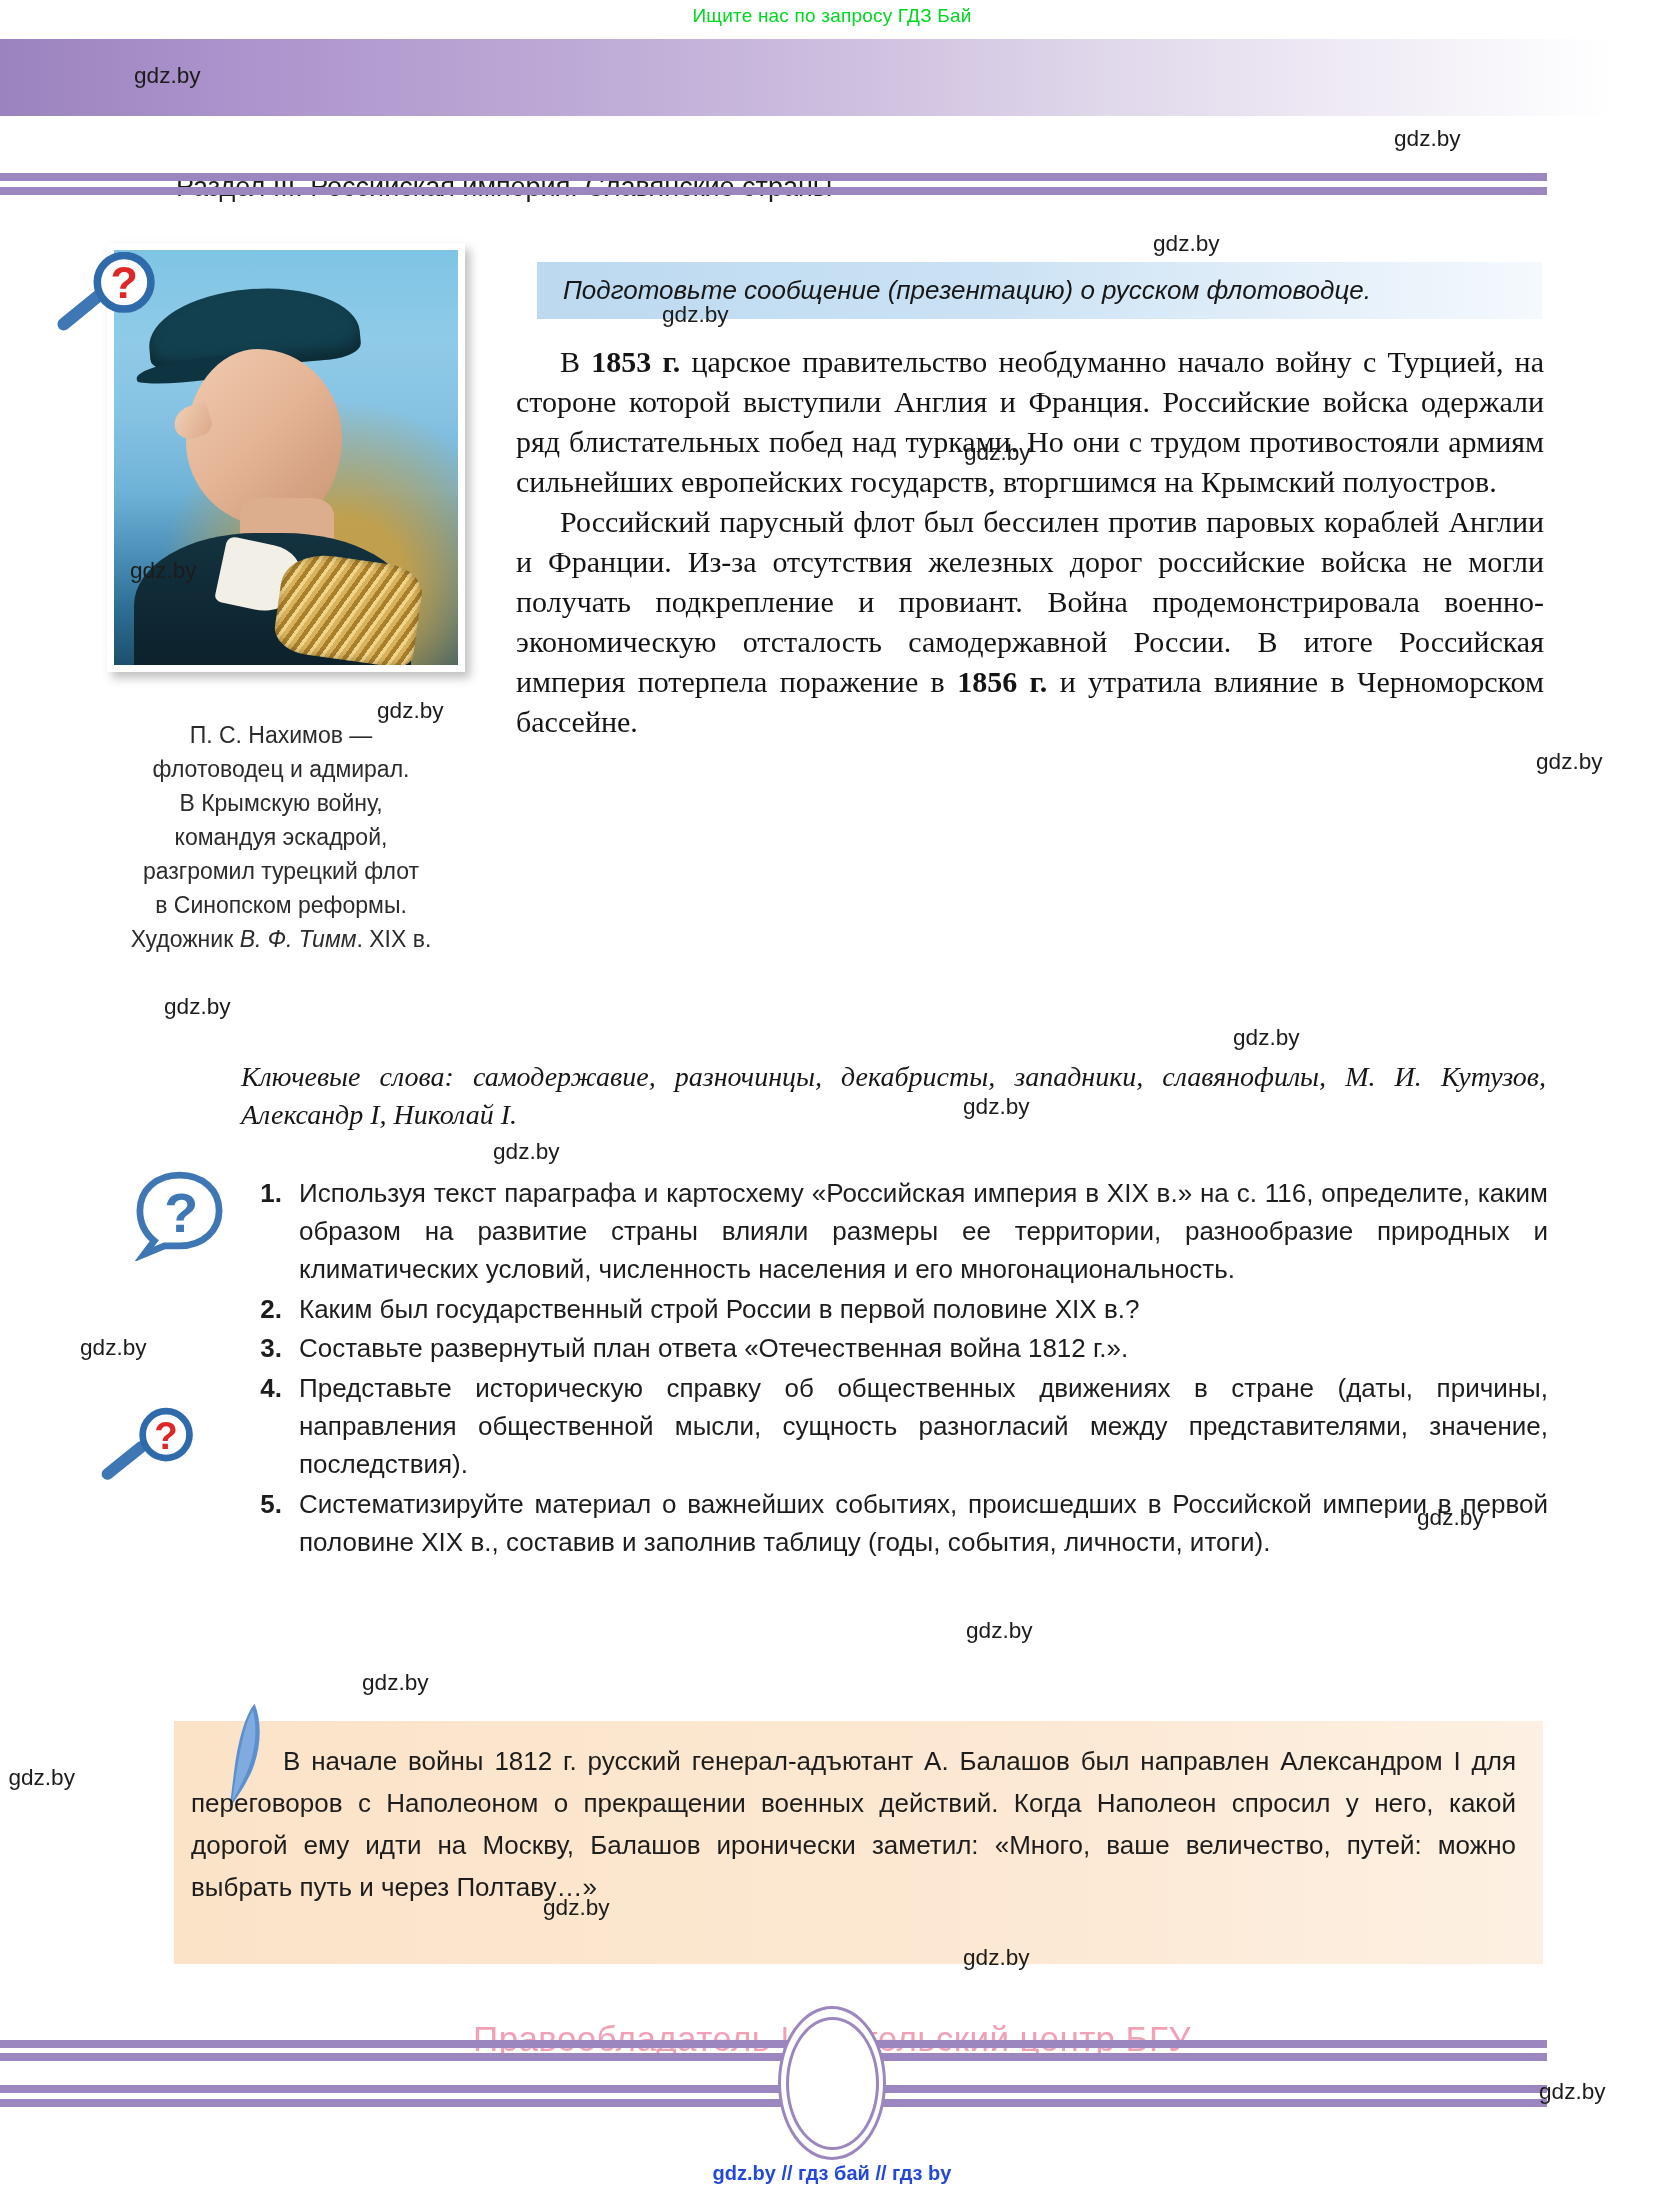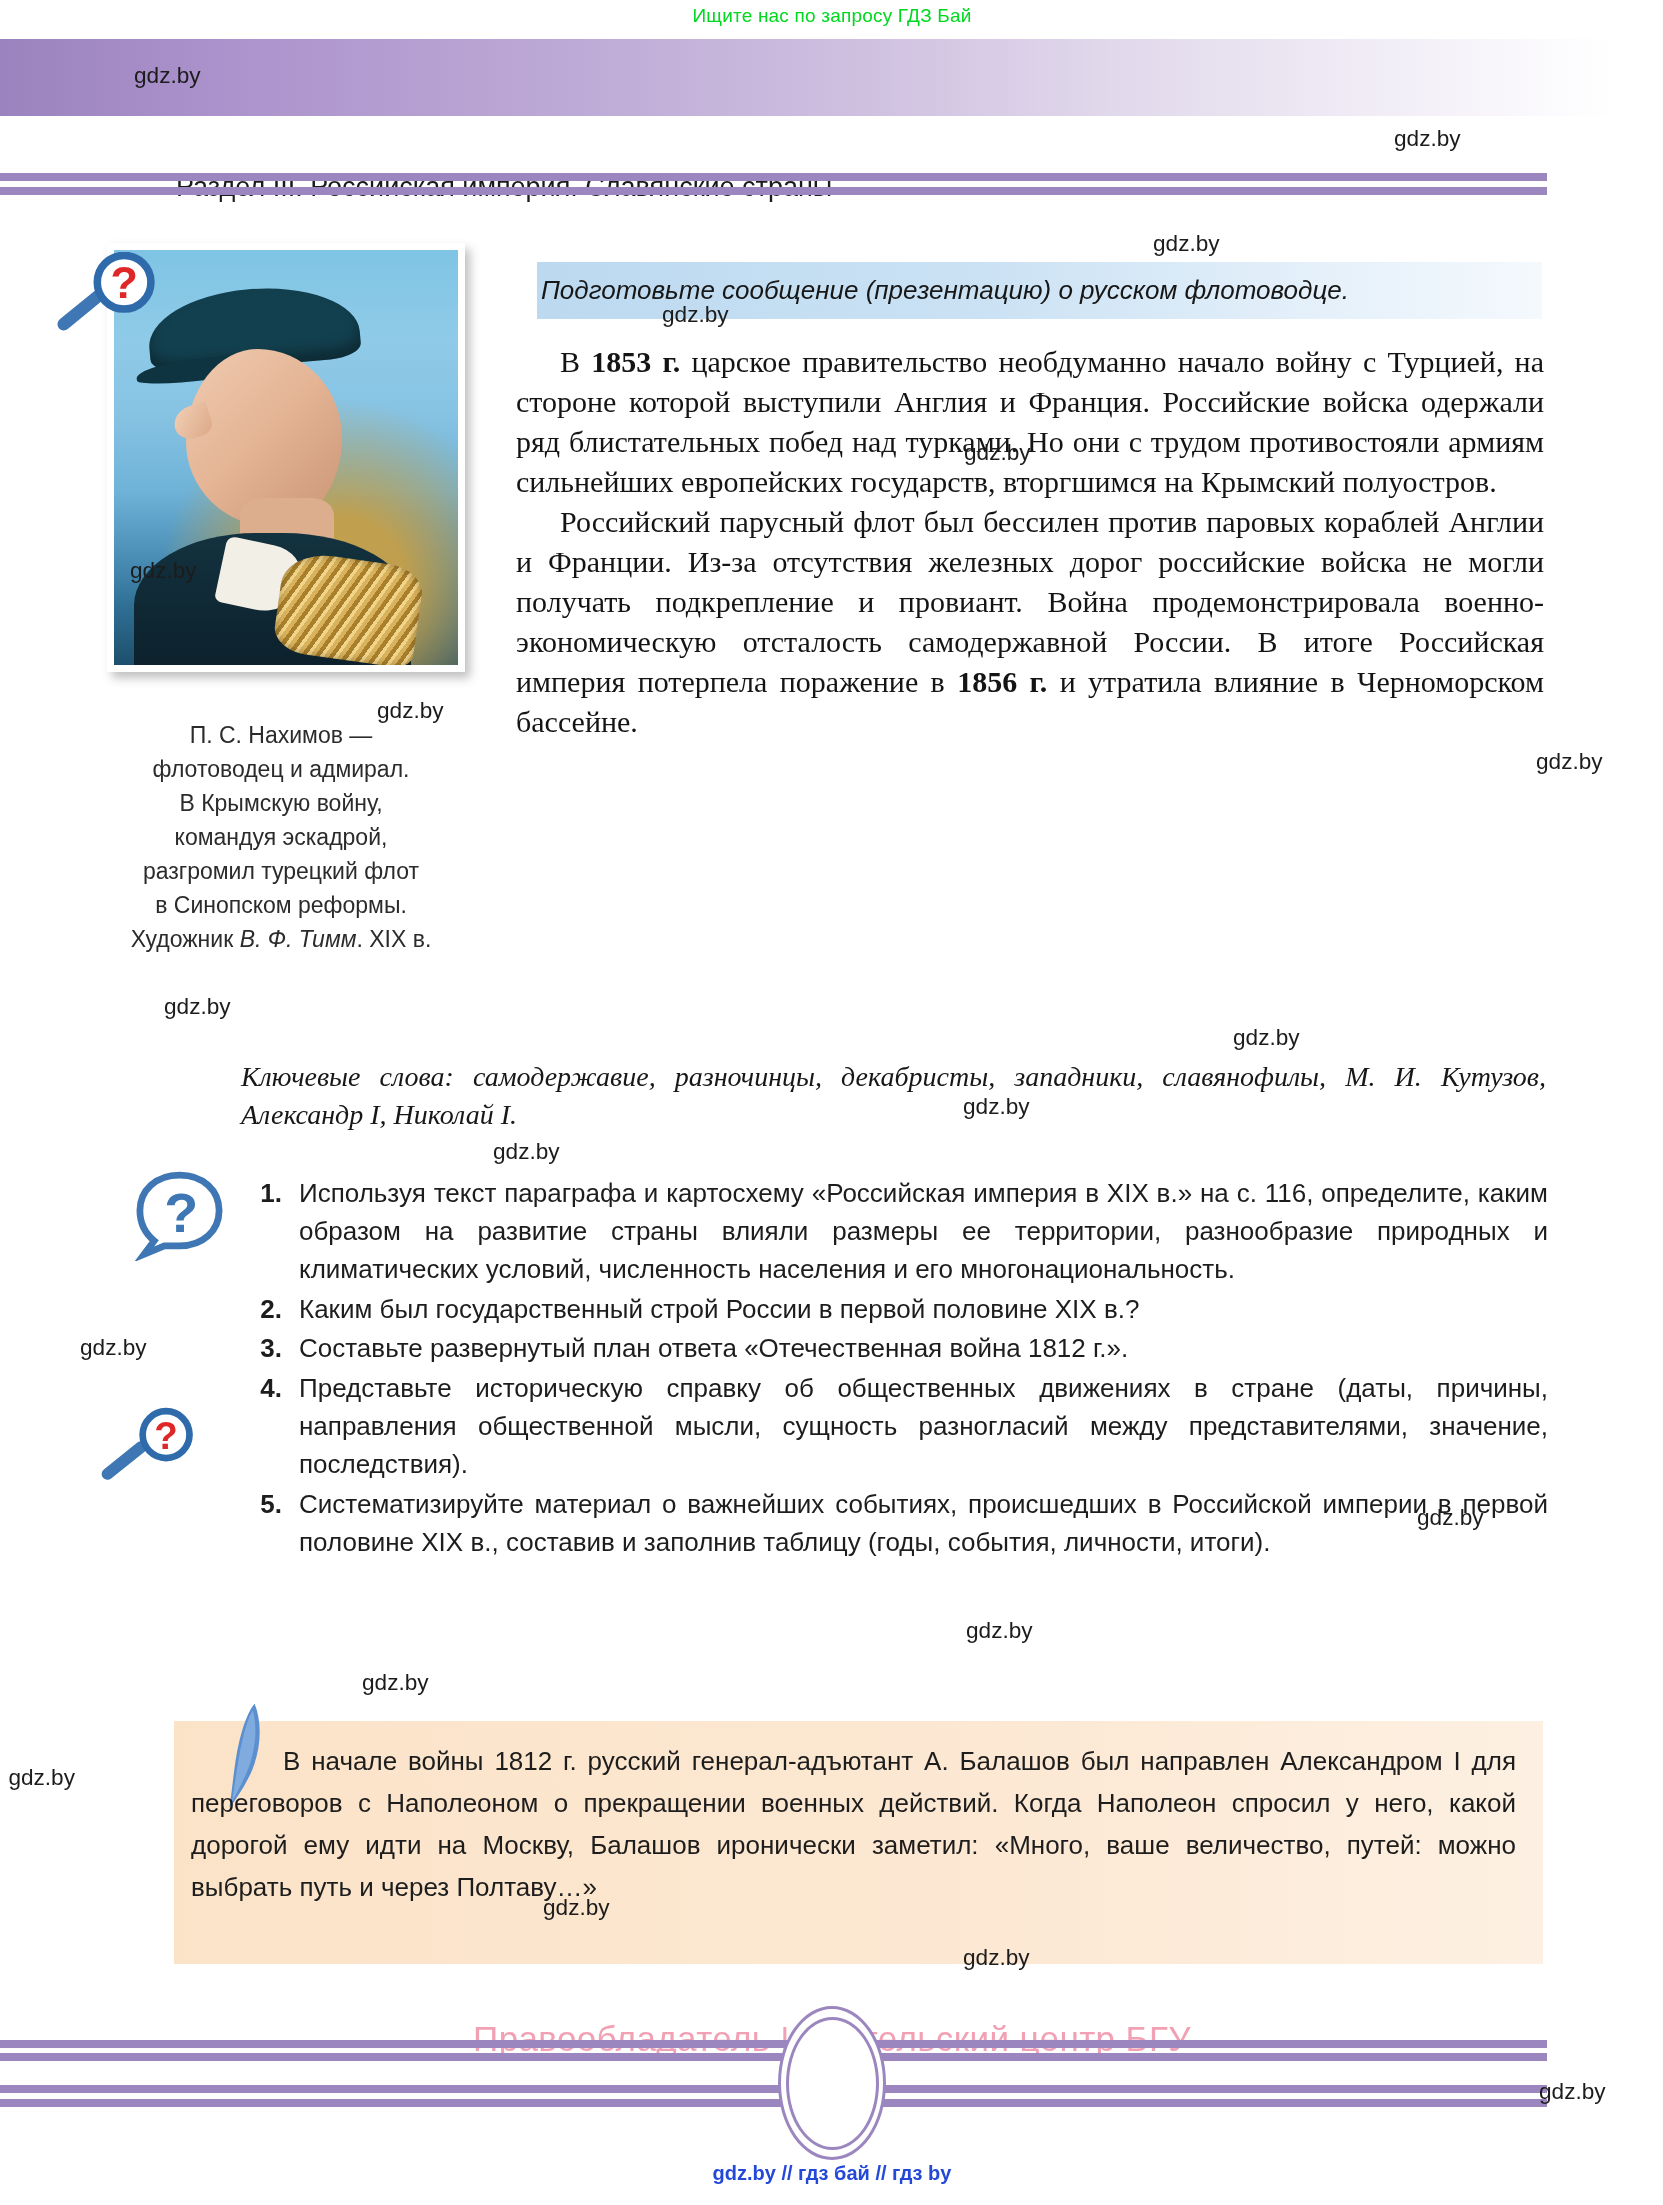--- a/index.html
+++ b/index.html
@@ -198,21 +198,21 @@
     height: 57px;
     background: linear-gradient(to right,#bcd9f0 0%,#cbe2f4 45%,#e5f0fa 78%,#f4f9fd 100%);
     display: flex;
     align-items: center;
   }
   .task-strip span {
     font-family: "Liberation Sans", sans-serif;
     font-style: italic;
     font-size: 26px;
     color: #171717;
-    padding-left: 4px;
+    padding-left: 26px;
     white-space: nowrap;
   }
 
   
   .body-col {
     position: absolute;
     left: 516px;
     top: 342px;
     width: 1028px;
     font-family: "Liberation Serif", serif;

